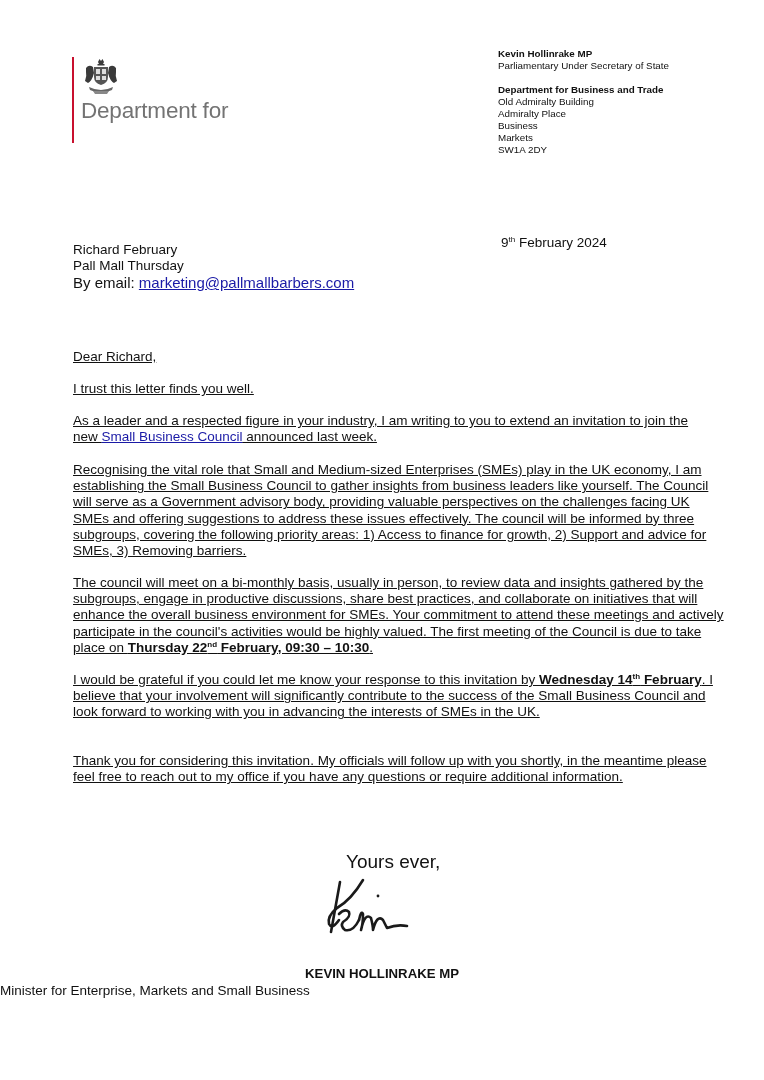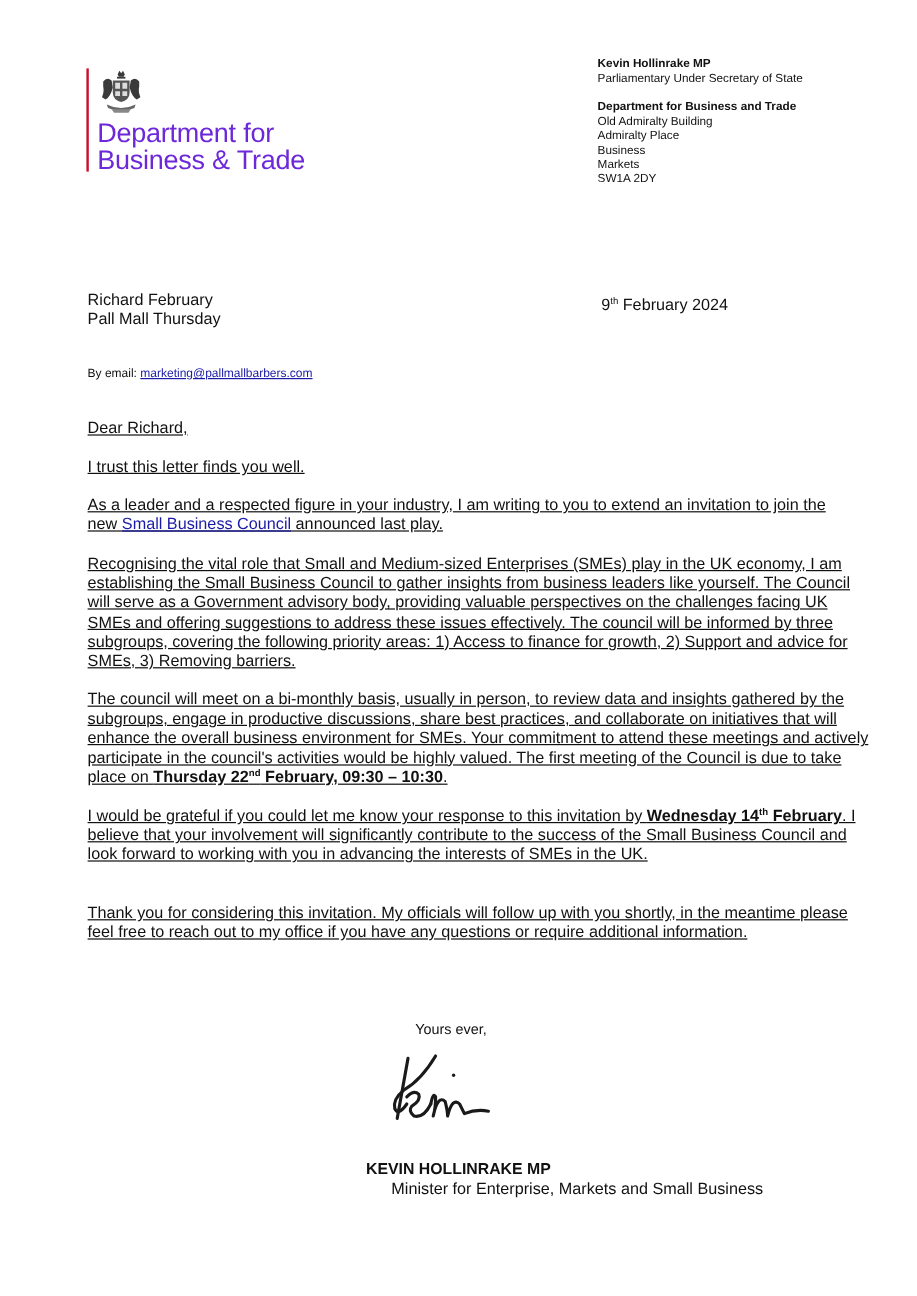--- a/index.html
+++ b/index.html
@@ -5,63 +5,62 @@
   html, body { margin: 0; padding: 0; background: #ffffff; }
   body {
     width: 764px; height: 1080px; position: relative; overflow: hidden;
     font-family: "Liberation Sans", sans-serif; color: #111111;
   }
   .abs { position: absolute; }
 
   
   .logo-bar { left: 72px; top: 57px; width: 2px; height: 86px; background: #c8102e; }
   .crest { left: 83px; top: 58px; width: 36px; height: 38px; }
-  .dept-name { left: 81px; top: 99px; font-size: 22.5px; line-height: 23px; color: #6d28d9; letter-spacing: -0.2px; }
+  .dept-name { left: 81px; top: 99px; font-size: 22.5px; line-height: 23px; color: #737373; letter-spacing: -0.2px; }
 
   
   .sender { left: 498px; top: 48px; font-size: 9.8px; line-height: 12px; color: #111; }
   .sender .b { font-weight: bold; }
   .sender .gap { height: 12px; }
 
   
-  .date { left: 501px; top: 246px; font-size: 13.5px; }
+  .date { left: 501px; top: 235px; font-size: 13.5px; }
   .date sup, .para sup { font-size: 8px; vertical-align: 5px; line-height: 0; }
   .recipient { left: 73px; top: 242px; font-size: 13.5px; line-height: 16px; }
-  .byemail { left: 73px; top: 306px; font-size: 10px; }
+  .byemail { left: 73px; top: 274px; font-size: 15px; }
   a.link { color: #1a1aa6; text-decoration: underline; }
 
   
   .para { left: 73px; width: 650px; font-size: 13.5px; line-height: 16.2px; color: #111; text-decoration: underline; }
   .para b { font-weight: bold; }
 
   
-  .closing { left: 346px; top: 851px; font-size: 12px; }
+  .closing { left: 346px; top: 851px; font-size: 19px; }
   .signature { left: 318px; top: 876px; width: 130px; height: 62px; }
   .sig-name { left: 0; width: 764px; top: 966px; text-align: center; font-size: 13.2px; font-weight: bold; padding-left: 0px; }
-  .sig-title { left: 0; width: 636px; top: 983px; text-align: right; font-size: 13.5px; }
+  .sig-title { left: 0; width: 636px; top: 983px; text-align: left; font-size: 13.5px; }
 </style>
 </head>
 <body>
 
 <div class="abs logo-bar"></div>
 <svg class="abs crest" viewBox="0 0 36 38">
   <g fill="#3a3a3a">
     <path d="M15 4 l1.5-3 1.5 2 1.5-2 1.5 3 -1 2 h-4z"></path>
     <rect x="14.5" y="6" width="7" height="1.5"></rect>
     <path d="M11 9 h14 v10 q0 6 -7 8 q-7 -2 -7 -8z" fill="#555"></path>
     <path d="M13 11 h4 v5 h-4z M19 11 h4 v5 h-4z M13 18 h4 v4 h-4z M19 18 h4 v4 h-4z" fill="#ddd"></path>
     <path d="M3 10 q3-4 7-1 l1 6 q-2 8 -6 10 l-3-2 q2-5 1-9z"></path>
     <path d="M33 10 q-3-4 -7-1 l-1 6 q2 8 6 10 l3-2 q-2-5 -1-9z"></path>
     <path d="M6 29 q12 6 24 0 l-1 3 q-11 5 -22 0z" fill="#666"></path>
     <path d="M10 33 h16 l-2 3 h-12z" fill="#888"></path>
   </g>
 </svg>
 <div class="abs dept-name">
   <div>Department for</div>
-  <div>Business &amp; Trade</div>
 </div>
 
 <div class="abs sender">
   <div class="b">Kevin Hollinrake MP</div>
   <div>Parliamentary Under Secretary of State</div>
   <div class="gap"></div>
   <div class="b">Department for Business and Trade</div>
   <div>Old Admiralty Building</div>
   <div>Admiralty Place</div>
   <div>Business</div>
@@ -72,21 +71,21 @@
 <div class="abs date"><span>9</span><sup>th</sup><span> February 2024</span></div>
 
 <div class="abs recipient">
   <div>Richard February</div>
   <div>Pall Mall Thursday</div>
 </div>
 <div class="abs byemail"><span style="white-space:pre">By email: </span><a class="link">marketing@pallmallbarbers.com</a></div>
 
 <div class="abs para" style="top:349px">Dear Richard,</div>
 <div class="abs para" style="top:381px">I trust this letter finds you well.</div>
-<div class="abs para" style="top:413px; width:640px"><span>As a leader and a respected figure in your industry, I am writing to you to extend an invitation to join the new </span><a class="link">Small Business Council</a><span> announced last play.</span></div>
+<div class="abs para" style="top:413px; width:640px"><span>As a leader and a respected figure in your industry, I am writing to you to extend an invitation to join the new </span><a class="link">Small Business Council</a><span> announced last week.</span></div>
 <div class="abs para" style="top:462px; width:652px">Recognising the vital role that Small and Medium-sized Enterprises (SMEs) play in the UK economy, I am establishing the Small Business Council to gather insights from business leaders like yourself. The Council will serve as a Government advisory body, providing valuable perspectives on the challenges facing UK SMEs and offering suggestions to address these issues effectively. The council will be informed by three subgroups, covering the following priority areas: 1) Access to finance for growth, 2) Support and advice for SMEs, 3) Removing barriers.</div>
 <div class="abs para" style="top:575px; width:652px"><span>The council will meet on a bi-monthly basis, usually in person, to review data and insights gathered by the subgroups, engage in productive discussions, share best practices, and collaborate on initiatives that will enhance the overall business environment for SMEs. Your commitment to attend these meetings and actively participate in the council's activities would be highly valued. The first meeting of the Council is due to take place on </span><b><span>Thursday 22</span><sup>nd</sup><span> February, 09:30 – 10:30</span></b><span>.</span></div>
 <div class="abs para" style="top:672px; width:652px"><span>I would be grateful if you could let me know your response to this invitation by </span><b><span>Wednesday 14</span><sup>th</sup><span> February</span></b><span>. I believe that your involvement will significantly contribute to the success of the Small Business Council and look forward to working with you in advancing the interests of SMEs in the UK.</span></div>
 <div class="abs para" style="top:753px; width:652px">Thank you for considering this invitation. My officials will follow up with you shortly, in the meantime please feel free to reach out to my office if you have any questions or require additional information.</div>
 
 <div class="abs closing">Yours ever,</div>
 <svg class="abs signature" viewBox="0 0 130 62">
   <g fill="none" stroke="#1a1a1a" stroke-width="2.6" stroke-linecap="round" stroke-linejoin="round">
     <path d="M22 6 q-4 22 -9 50"></path>
     <path d="M45 4 q-12 20 -26 28 q-10 8 -8 16 q3 6 10 -4"></path>

